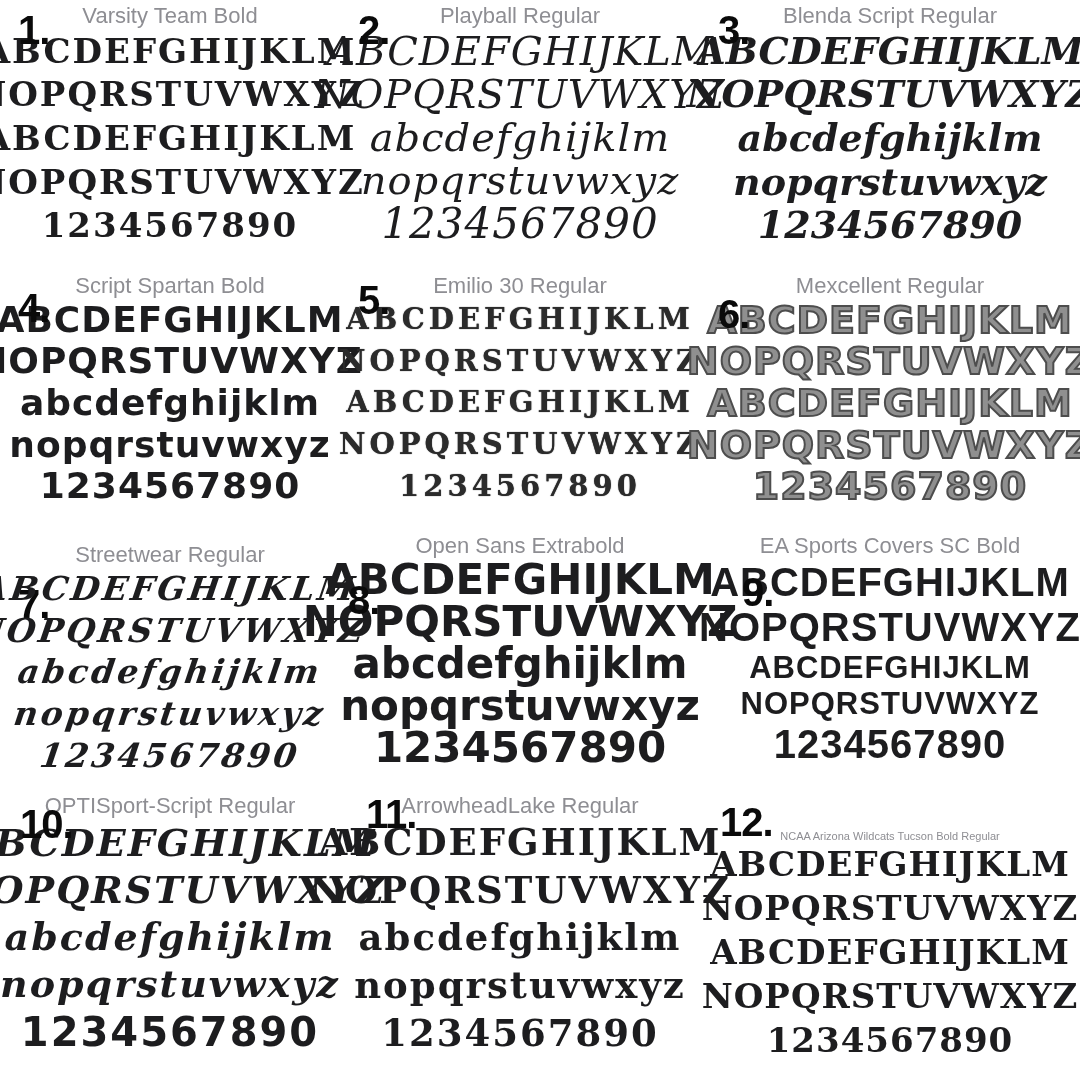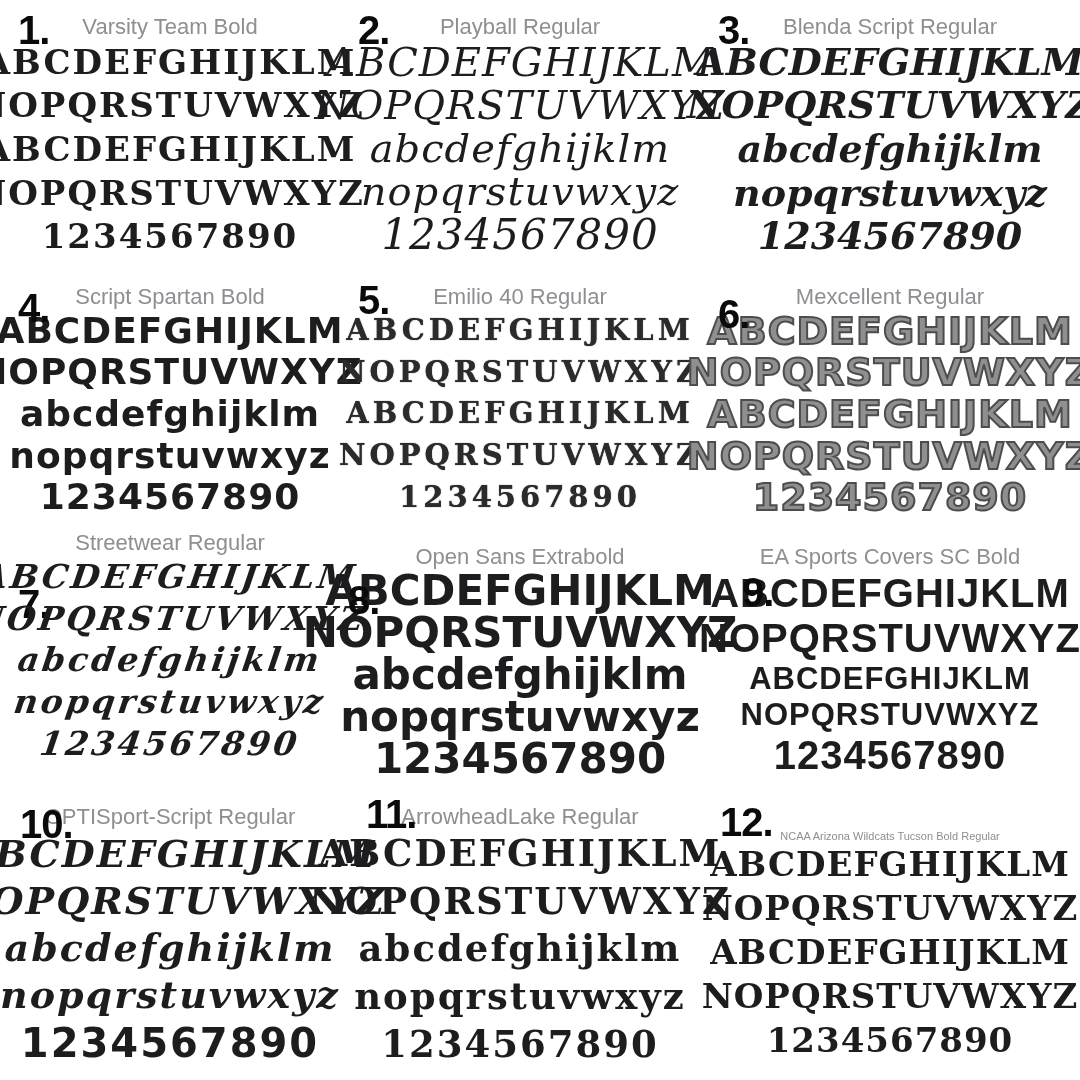--- a/index.html
+++ b/index.html
@@ -14,21 +14,21 @@
     overflow:hidden;
   }
   .cell{position:relative;overflow:visible;}
   .cellnum{
     position:absolute;top:8px;left:18px;
     font-family:"Liberation Sans",sans-serif;
     font-weight:900;font-size:40px;color:#0a0a0a;
     letter-spacing:-1px;
   }
   .label{
-    margin-top:14px;text-align:center;
+    margin-top:3px;text-align:center;
     font-family:"Liberation Sans",sans-serif;
     font-size:22px;font-weight:400;color:#8e8e93;
     white-space:nowrap;
   }
   .lines{
     display:flex;flex-direction:column;
     justify-content:space-around;align-items:center;
     height:calc(100% - 52px);
     padding-bottom:8px;
   }
@@ -60,21 +60,21 @@
   
   .c11 .line{font-family:"DejaVu Serif",serif;font-weight:600;font-size:37px;letter-spacing:2px;}
   
   .c12 .line{font-family:"DejaVu Serif",serif;font-weight:800;font-size:34px;letter-spacing:1px;}
   .c12 .label{font-size:11px;margin-top:40px;}
 
   
   .c4 .cellnum{top:16px;}
   .c6 .cellnum{top:22px;}
   .c7 .cellnum{top:52px;}
-  .c7 .label{margin-top:0;}
+  .c7 .label{margin-top:12px;}
   .c8 .cellnum{top:48px;left:8px;}
   .c9 .cellnum{top:40px;left:42px;}
   .c10 .cellnum{top:12px;left:20px;}
   .c11 .cellnum{top:2px;left:26px;}
   .c12 .cellnum{top:10px;left:20px;}
   .c12 .lines{height:calc(100% - 70px);}
 </style>
 </head>
 <body>
 
@@ -123,21 +123,21 @@
       <div class="line">ABCDEFGHIJKLM</div>
       <div class="line">NOPQRSTUVWXYZ</div>
       <div class="line">abcdefghijklm</div>
       <div class="line">nopqrstuvwxyz</div>
       <div class="line nums">1234567890</div>
     </div>
   </div>
 
   <div class="cell c5">
     <div class="cellnum">5.</div>
-    <div class="label">Emilio 40 Regular</div>
+    <div class="label">Emilio 30 Regular</div>
     <div class="lines">
       <div class="line">ABCDEFGHIJKLM</div>
       <div class="line">NOPQRSTUVWXYZ</div>
       <div class="line">ABCDEFGHIJKLM</div>
       <div class="line">NOPQRSTUVWXYZ</div>
       <div class="line nums">1234567890</div>
     </div>
   </div>
 
   <div class="cell c6">

